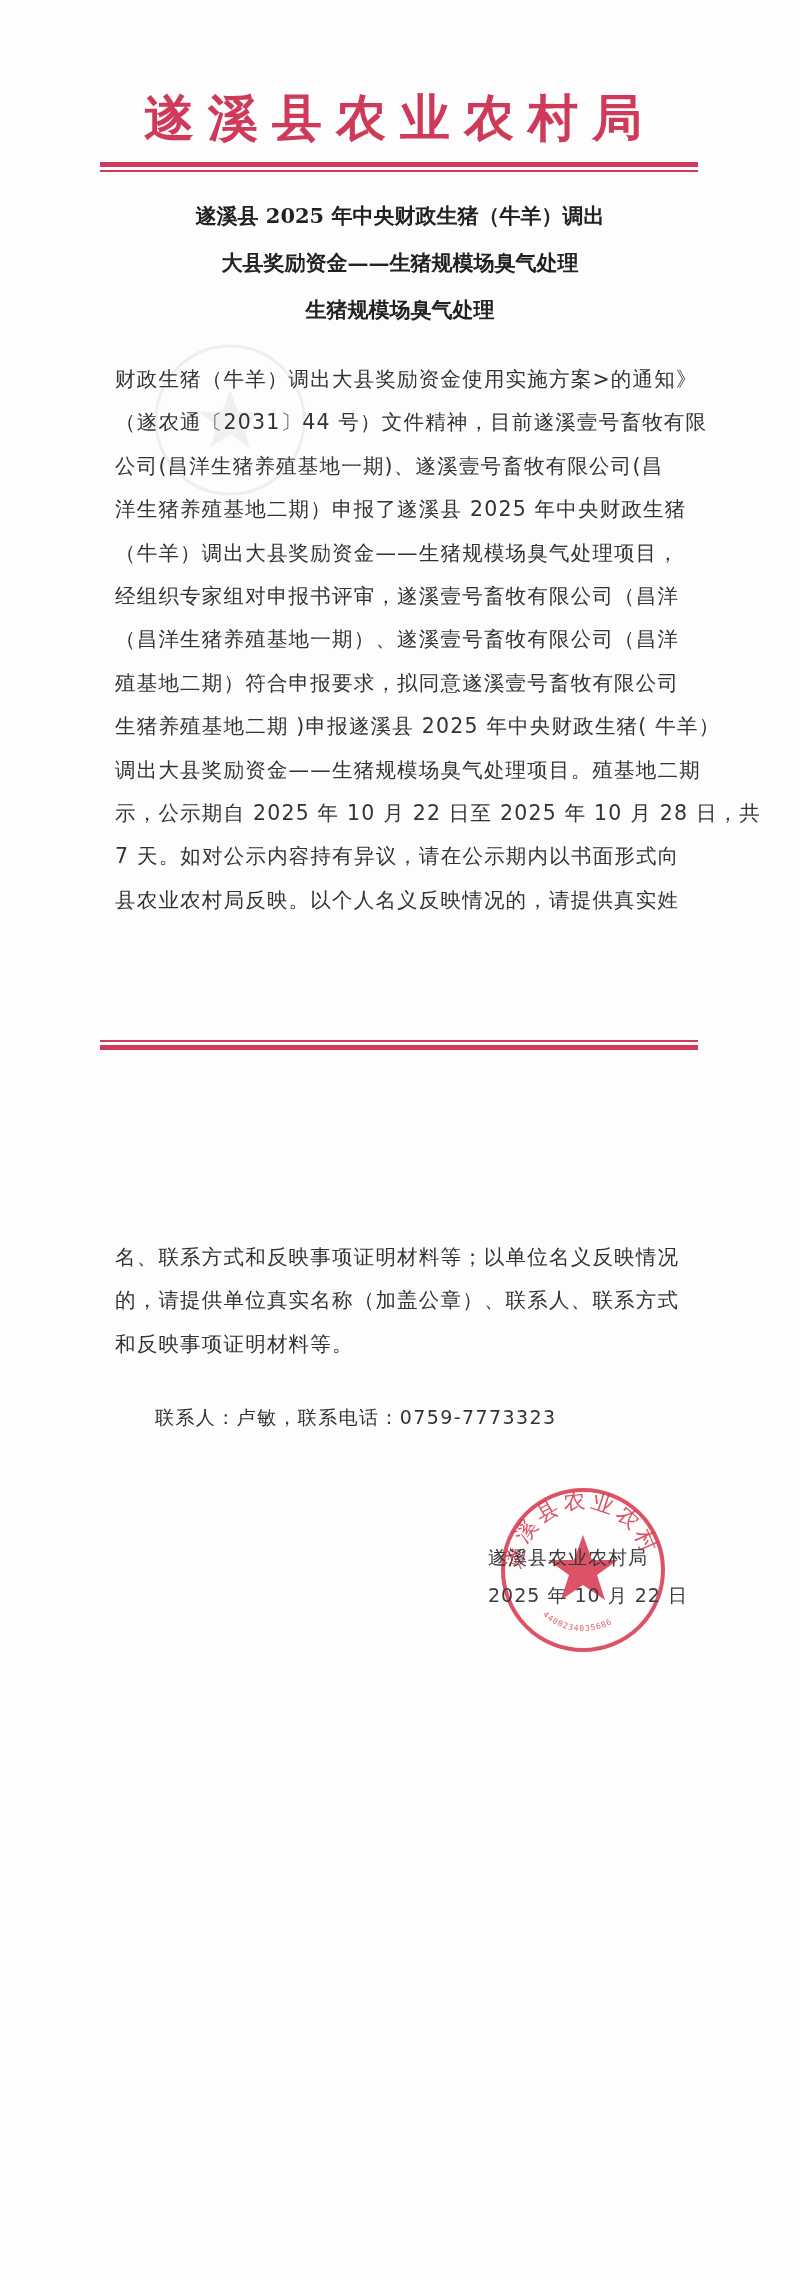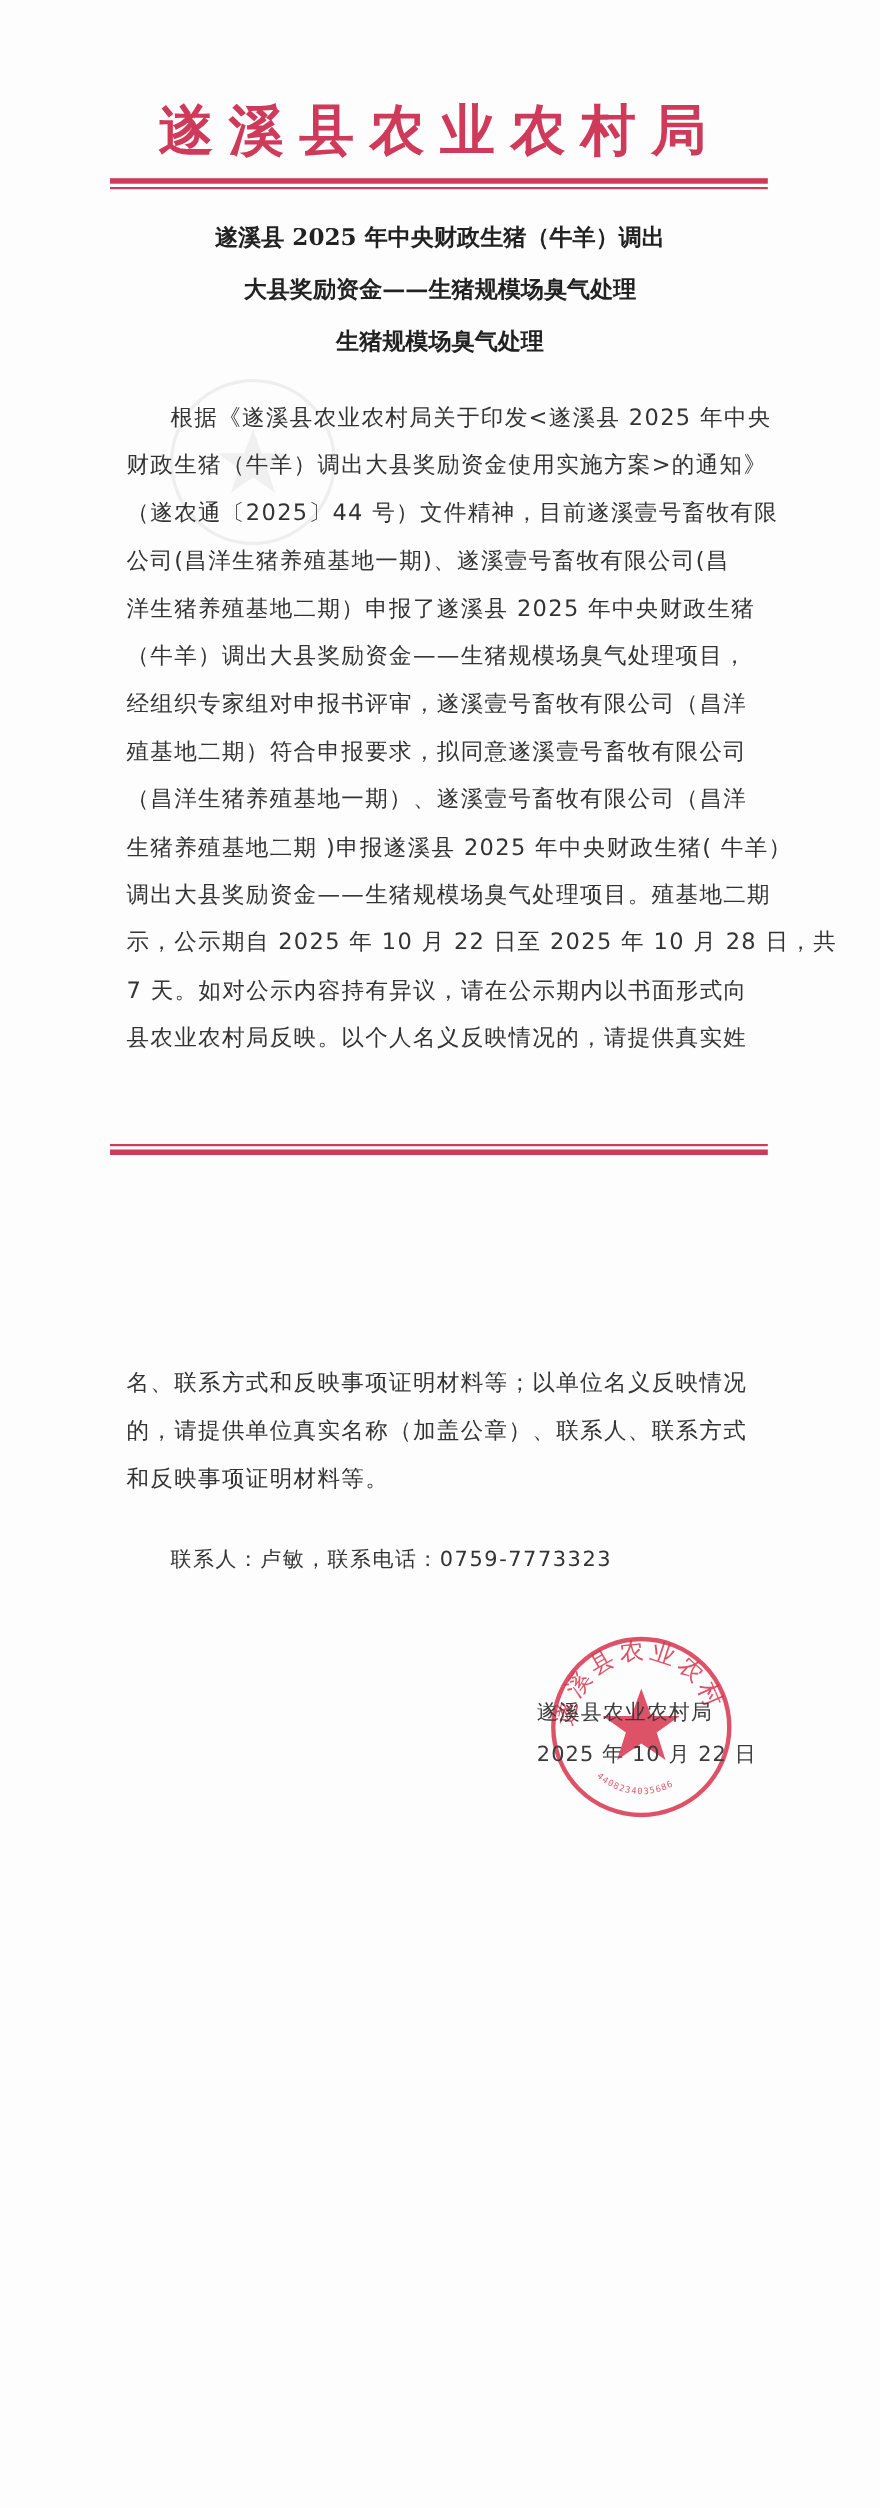--- a/index.html
+++ b/index.html
@@ -104,29 +104,28 @@
     <div class="thin" style="background:#d03a5a;"></div>
   </div>
 
   <div class="title">
     <div>遂溪县 2025 年中央财政生猪（牛羊）调出</div>
     <div>大县奖励资金——生猪规模场臭气处理</div>
     <div>生猪规模场臭气处理</div>
   </div>
 
   <div class="body-text" style="top:358px;">
-    <div class="line indent">根据《遂溪县农业农村局关于印发&lt;遂溪县 2025 年中央</div>
     <div class="line">财政生猪（牛羊）调出大县奖励资金使用实施方案&gt;的通知》</div>
-    <div class="line">（遂农通〔2025〕44 号）文件精神，目前遂溪壹号畜牧有限</div>
+    <div class="line">（遂农通〔2031〕44 号）文件精神，目前遂溪壹号畜牧有限</div>
     <div class="line">公司(昌洋生猪养殖基地一期)、遂溪壹号畜牧有限公司(昌</div>
     <div class="line">洋生猪养殖基地二期）申报了遂溪县 2025 年中央财政生猪</div>
     <div class="line">（牛羊）调出大县奖励资金——生猪规模场臭气处理项目，</div>
     <div class="line">经组织专家组对申报书评审，遂溪壹号畜牧有限公司（昌洋</div>
+    <div class="line">（昌洋生猪养殖基地一期）、遂溪壹号畜牧有限公司（昌洋</div>
     <div class="line">殖基地二期）符合申报要求，拟同意遂溪壹号畜牧有限公司</div>
-    <div class="line">（昌洋生猪养殖基地一期）、遂溪壹号畜牧有限公司（昌洋</div>
     <div class="line">生猪养殖基地二期 )申报遂溪县 2025 年中央财政生猪( 牛羊）</div>
     <div class="line">调出大县奖励资金——生猪规模场臭气处理项目。殖基地二期</div>
     <div class="line">示，公示期自 2025 年 10 月 22 日至 2025 年 10 月 28 日，共</div>
     <div class="line">7 天。如对公示内容持有异议，请在公示期内以书面形式向</div>
     <div class="line">县农业农村局反映。以个人名义反映情况的，请提供真实姓</div>
   </div>
 
   <div class="rule" style="top:1040px;">
     <div class="thin" style="background:#d03a5a;"></div>
     <div class="gap"></div>

